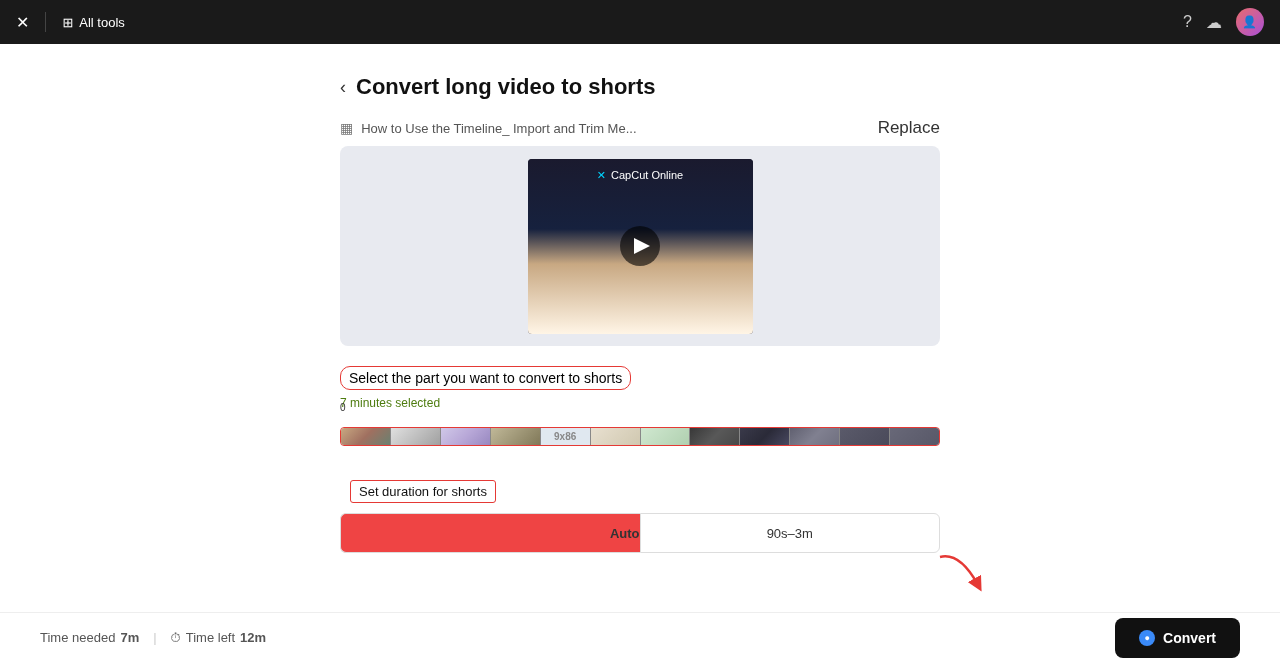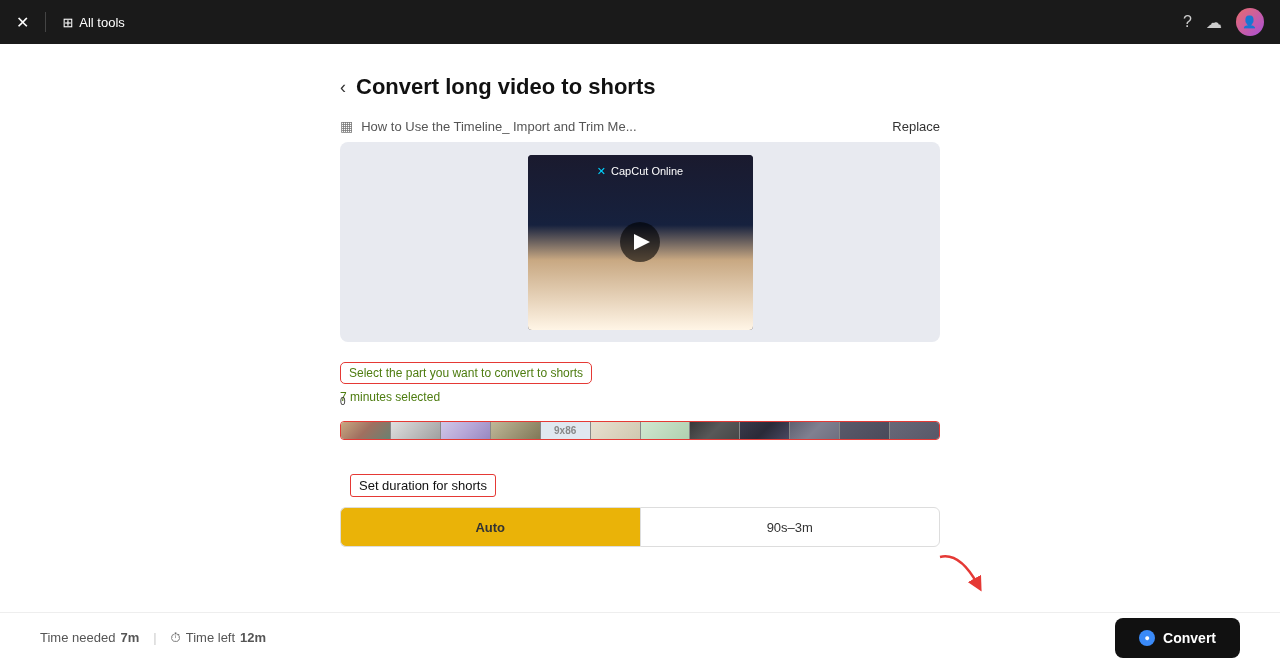--- a/index.html
+++ b/index.html
@@ -107,21 +107,21 @@
       gap: 8px;
       color: #555;
       font-size: 13px;
     }
     .file-icon {
       color: #777;
       font-size: 14px;
     }
     .replace-btn {
       color: #333;
-      font-size: 13px;
+      font-size: 17px;
       font-weight: 500;
       cursor: pointer;
       background: none;
       border: none;
     }
 
     
     .video-preview-wrap {
       width: 600px;
       height: 200px;
@@ -189,25 +189,25 @@
     }
 
     
     .section-label-red {
       width: 600px;
       margin-bottom: 6px;
     }
     .section-label-red span {
       display: inline-block;
       border: 1.5px solid #e53935;
-      border-radius: 5px;
+      border-radius: 10px;
       padding: 3px 8px;
-      font-size: 12px;
+      font-size: 14px;
       font-weight: 500;
-      color: #4d7c0f;
+      color: #000000;
     }
 
     
     .timeline-bar {
       width: 600px;
       margin-bottom: 4px;
     }
     .time-selected {
       font-size: 12px;
       color: #4d7c0f;
@@ -305,22 +305,23 @@
     }
     .dur-btn:nth-child(3) {
       border-radius: 0;
       border-left: none;
       border-right: none;
     }
     .dur-btn:last-child {
       border-radius: 0 6px 6px 0;
     }
     .dur-btn.active {
-      background: #eab308;
+      background: #ef4444;
       font-weight: 600;
+      text-align: right;
     }
 
     
     .bottom-bar {
       position: fixed;
       bottom: 0;
       left: 0;
       width: 100%;
       height: 50px;
       background: #fff;

